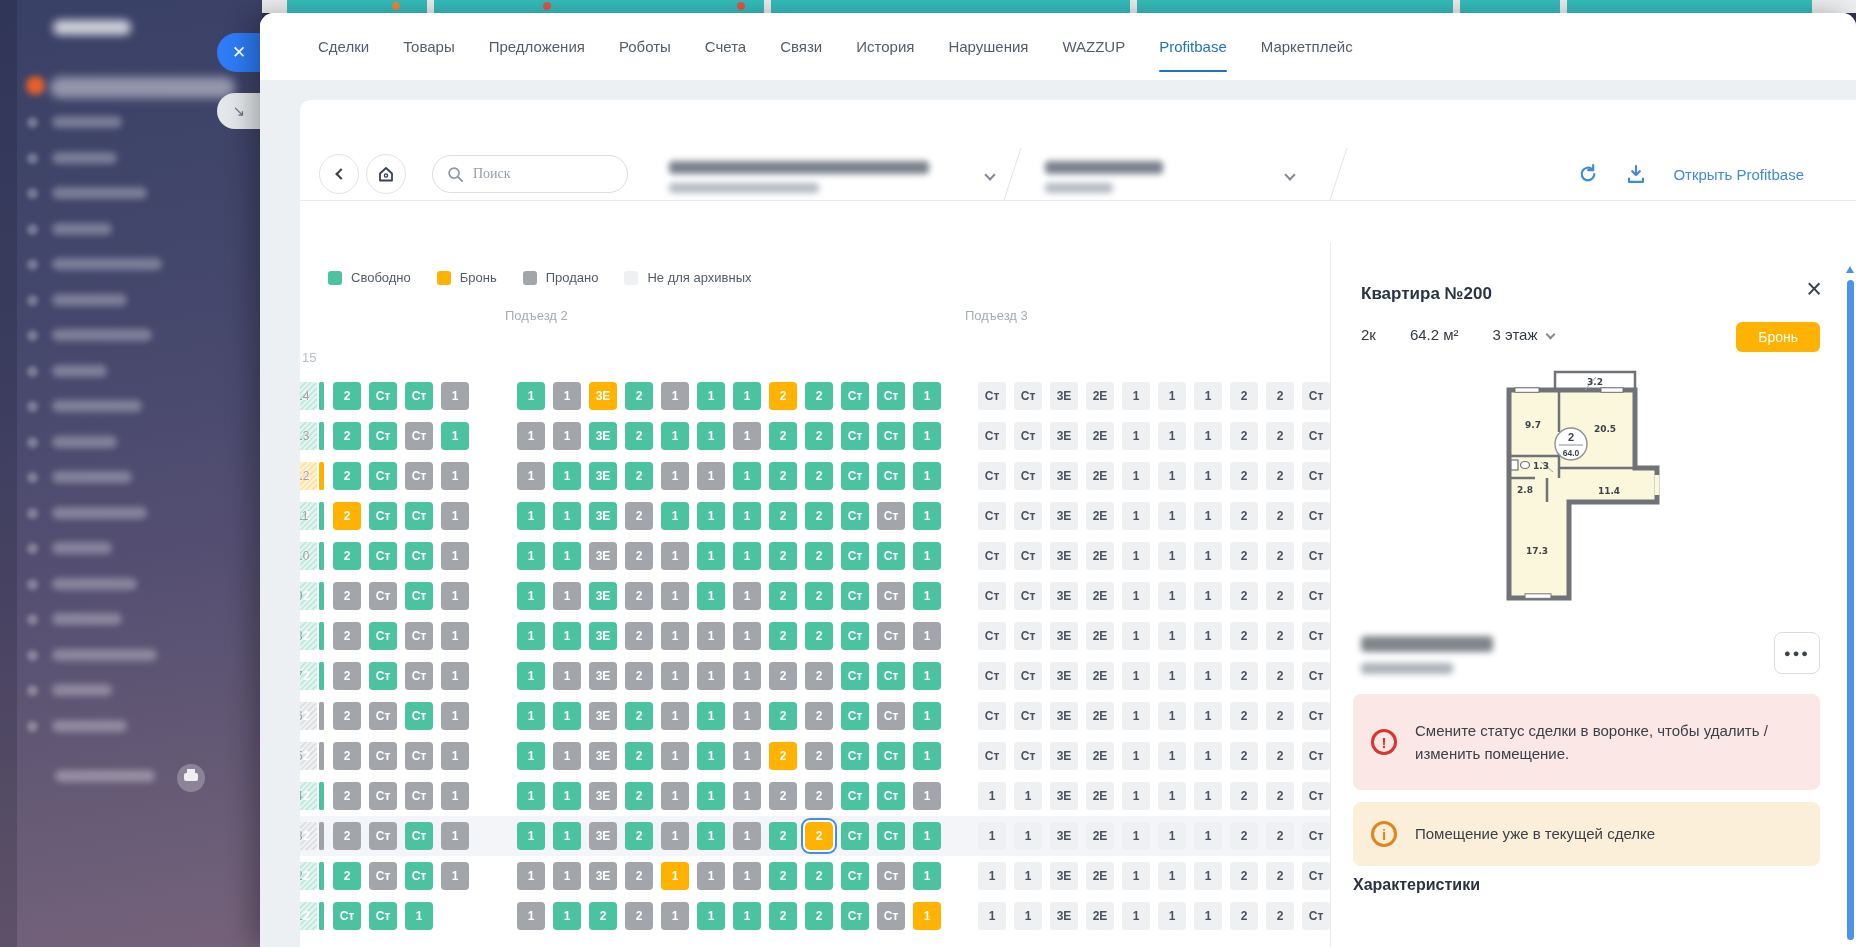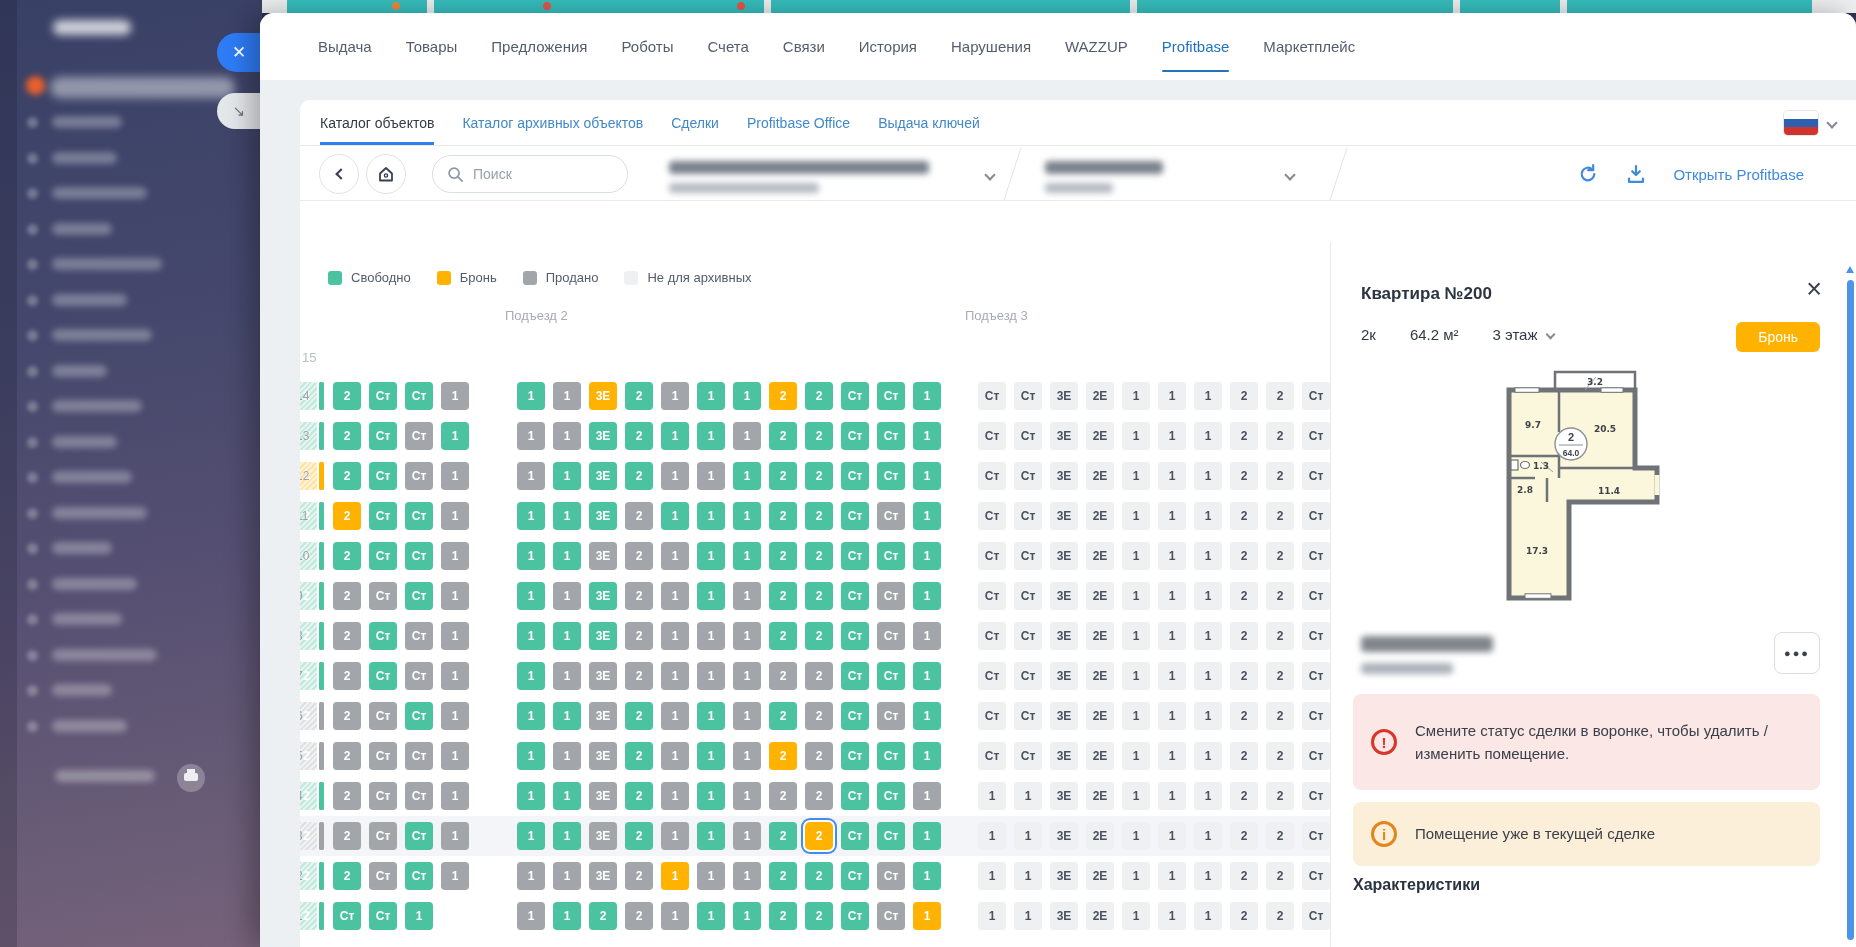--- a/index.html
+++ b/index.html
@@ -51,21 +51,21 @@
   .flag { width:34px; height:24px; border-radius:4px; overflow:hidden; box-shadow:0 0 0 1px #E3E6EA; }
   .flag div { height:8px; }
 
   .toolbar { position:absolute; left:0; top:47px; right:0; height:54px; border-bottom:1px solid #E8EAEE; }
   .circle-btn { position:absolute; top:7px; width:40px; height:40px; border-radius:50%; border:1px solid #DFE3E7; background:#fff;
     display:flex; align-items:center; justify-content:center; cursor:pointer; }
   .chev { width:8px; height:8px; border-right:2px solid #848B96; border-bottom:2px solid #848B96; transform:rotate(45deg); display:inline-block; }
   .chev-left { transform:rotate(135deg); margin-left:3px; border-color:#39414E; }
   .search-pill { position:absolute; left:132px; top:8px; width:196px; height:38px; border:1px solid #D9DEE3; border-radius:19px;
     display:flex; align-items:center; padding:0 14px; gap:9px; background:#fff; }
-  .search-pill input { border:none; outline:none; font-size:14px; color:#6d28d9; width:130px; font-family:Liberation Sans, sans-serif; background:transparent; }
+  .search-pill input { border:none; outline:none; font-size:14px; color:#6d28d9; width:130px; font-family:Liberation Serif, serif; background:transparent; }
   .search-pill input::placeholder { color:#98A0AA; }
   .blur-line { border-radius:4px; filter:blur(3px); }
   .selector { position:absolute; top:8px; }
   .slash { position:absolute; top:1px; width:1px; height:52px; background:#DFE3E7; transform:skewX(-18deg); }
   .tb-chev { position:absolute; top:24px; }
   .tb-right { position:absolute; right:0; top:0; height:54px; display:flex; align-items:center; gap:26px; padding-right:52px; }
   .open-link { color:#3F8AE0; font-size:15px; cursor:pointer; white-space:nowrap; }
 
   .content { position:absolute; left:0; top:102px; right:0; bottom:0;margin-top:40px; }
   .grid-area { position:absolute; left:0; top:0; bottom:0; width:1030px; background:#fff; }
@@ -230,51 +230,35 @@
 
 <div class="pill-close">
     <span>✕</span>
   </div>
 <div class="pill-min">
     <span>↘</span>
   </div>
 
 <div class="modal">
   <div class="tab-bar">
-      <div class="tab">Выдача</div>
+      <div class="tab">Сделки</div>
       <div class="tab">Товары</div>
       <div class="tab">Предложения</div>
       <div class="tab">Роботы</div>
       <div class="tab">Счета</div>
       <div class="tab">Связи</div>
       <div class="tab">История</div>
       <div class="tab">Нарушения</div>
       <div class="tab">WAZZUP</div>
       <div class="tab active">Profitbase</div>
       <div class="tab">Маркетплейс</div>
     </div>
   <div class="gray-zone"></div>
   <div class="card">
 
-    <div class="subtab-bar">
-
-    <div class="subtab active">Каталог объектов</div>
-        <div class="subtab">Каталог архивных объектов</div>
-        <div class="subtab">Сделки</div>
-        <div class="subtab">Profitbase Office</div>
-        <div class="subtab">Выдача ключей</div>
-        <div class="flag-wrap">
-          <div class="flag">
-            <div style="background: rgb(255, 255, 255);"></div>
-            <div style="background: rgb(46, 96, 177);"></div>
-            <div style="background: rgb(208, 52, 44);"></div>
-          </div>
-          <div class="chev"></div>
-        </div>
-      </div>
 
     <div class="toolbar">
       <div class="circle-btn" style="left:19px">
           <span class="chev chev-left"></span>
         </div>
       <div class="circle-btn" style="left:66px">
         <svg width="20" height="20" viewBox="0 0 20 20">
           <path d="M4 9.5 L10 4 L16 9.5 V16.5 H4 Z" fill="none" stroke="#39414E" stroke-width="1.8" stroke-linejoin="round"></path>
           <circle cx="10" cy="11.5" r="1.6" fill="none" stroke="#39414E" stroke-width="1.4"></circle>
         </svg>

